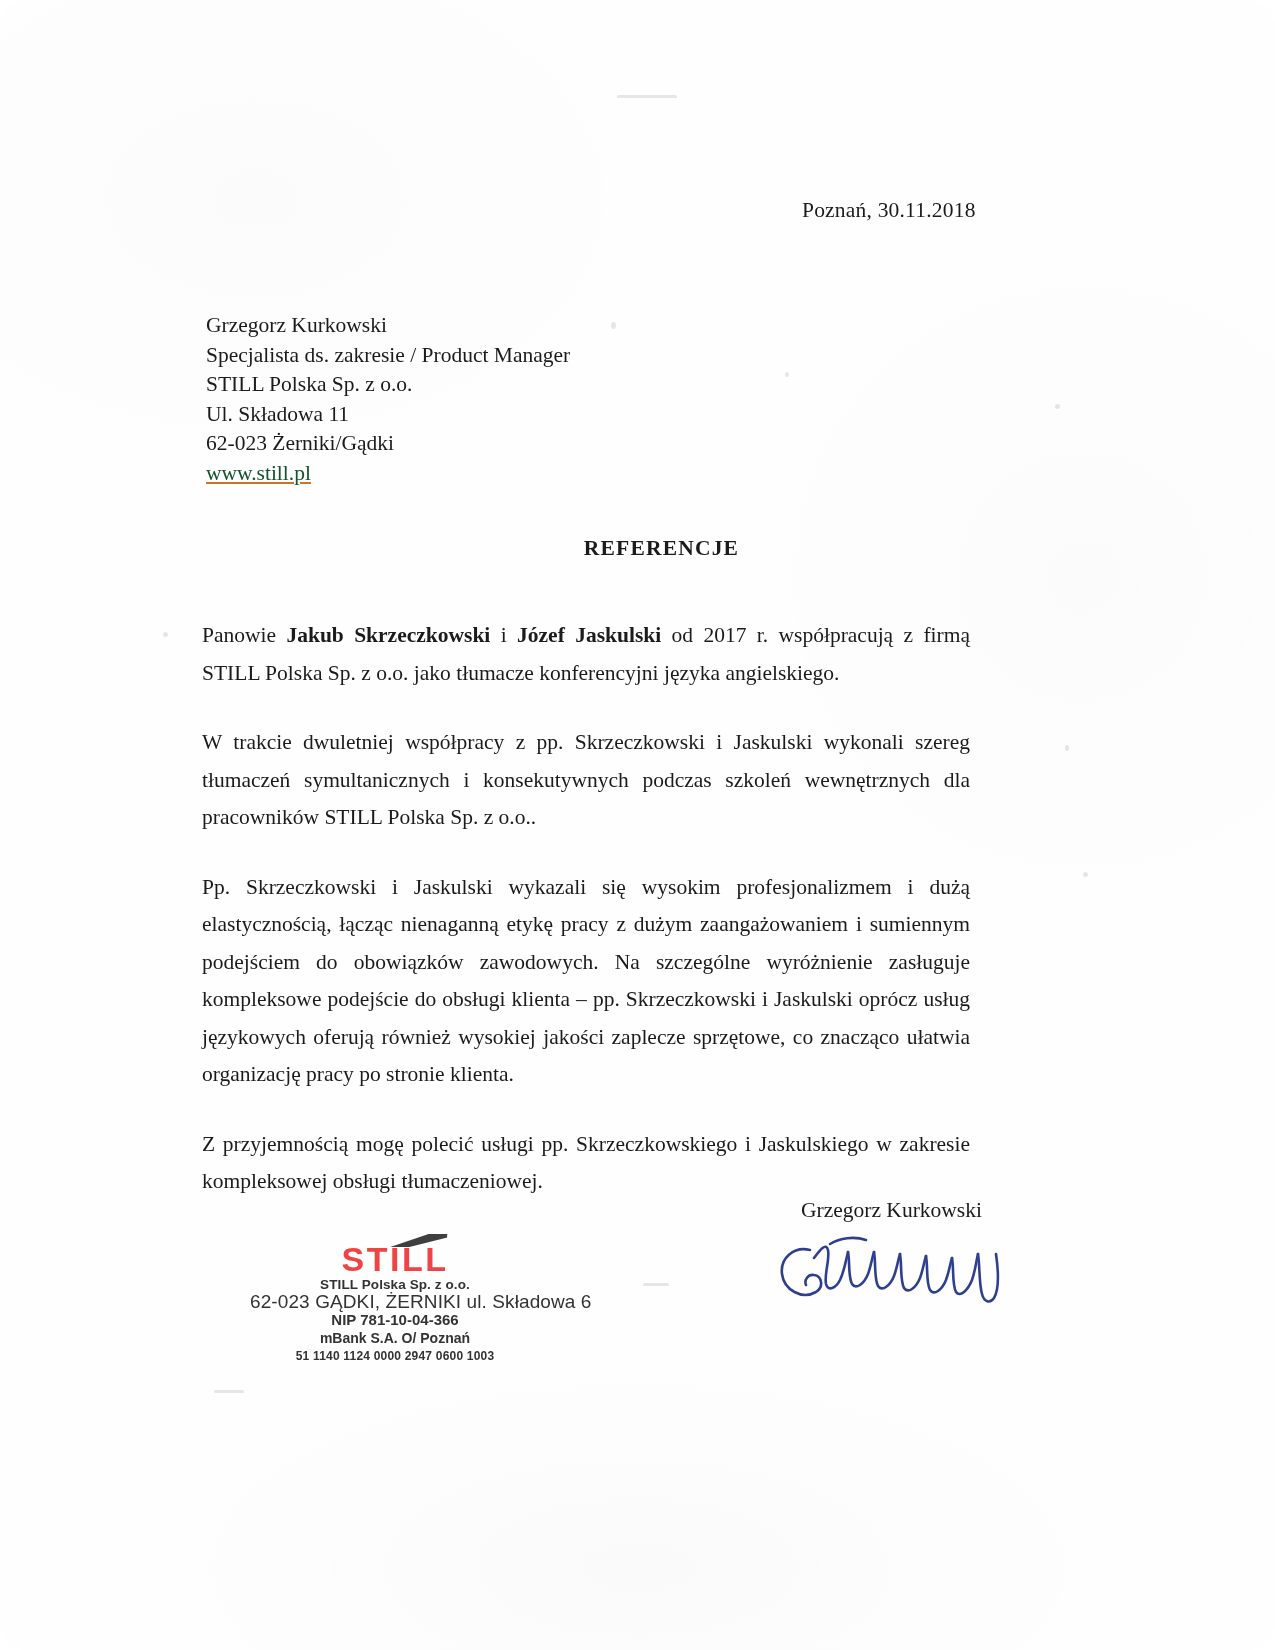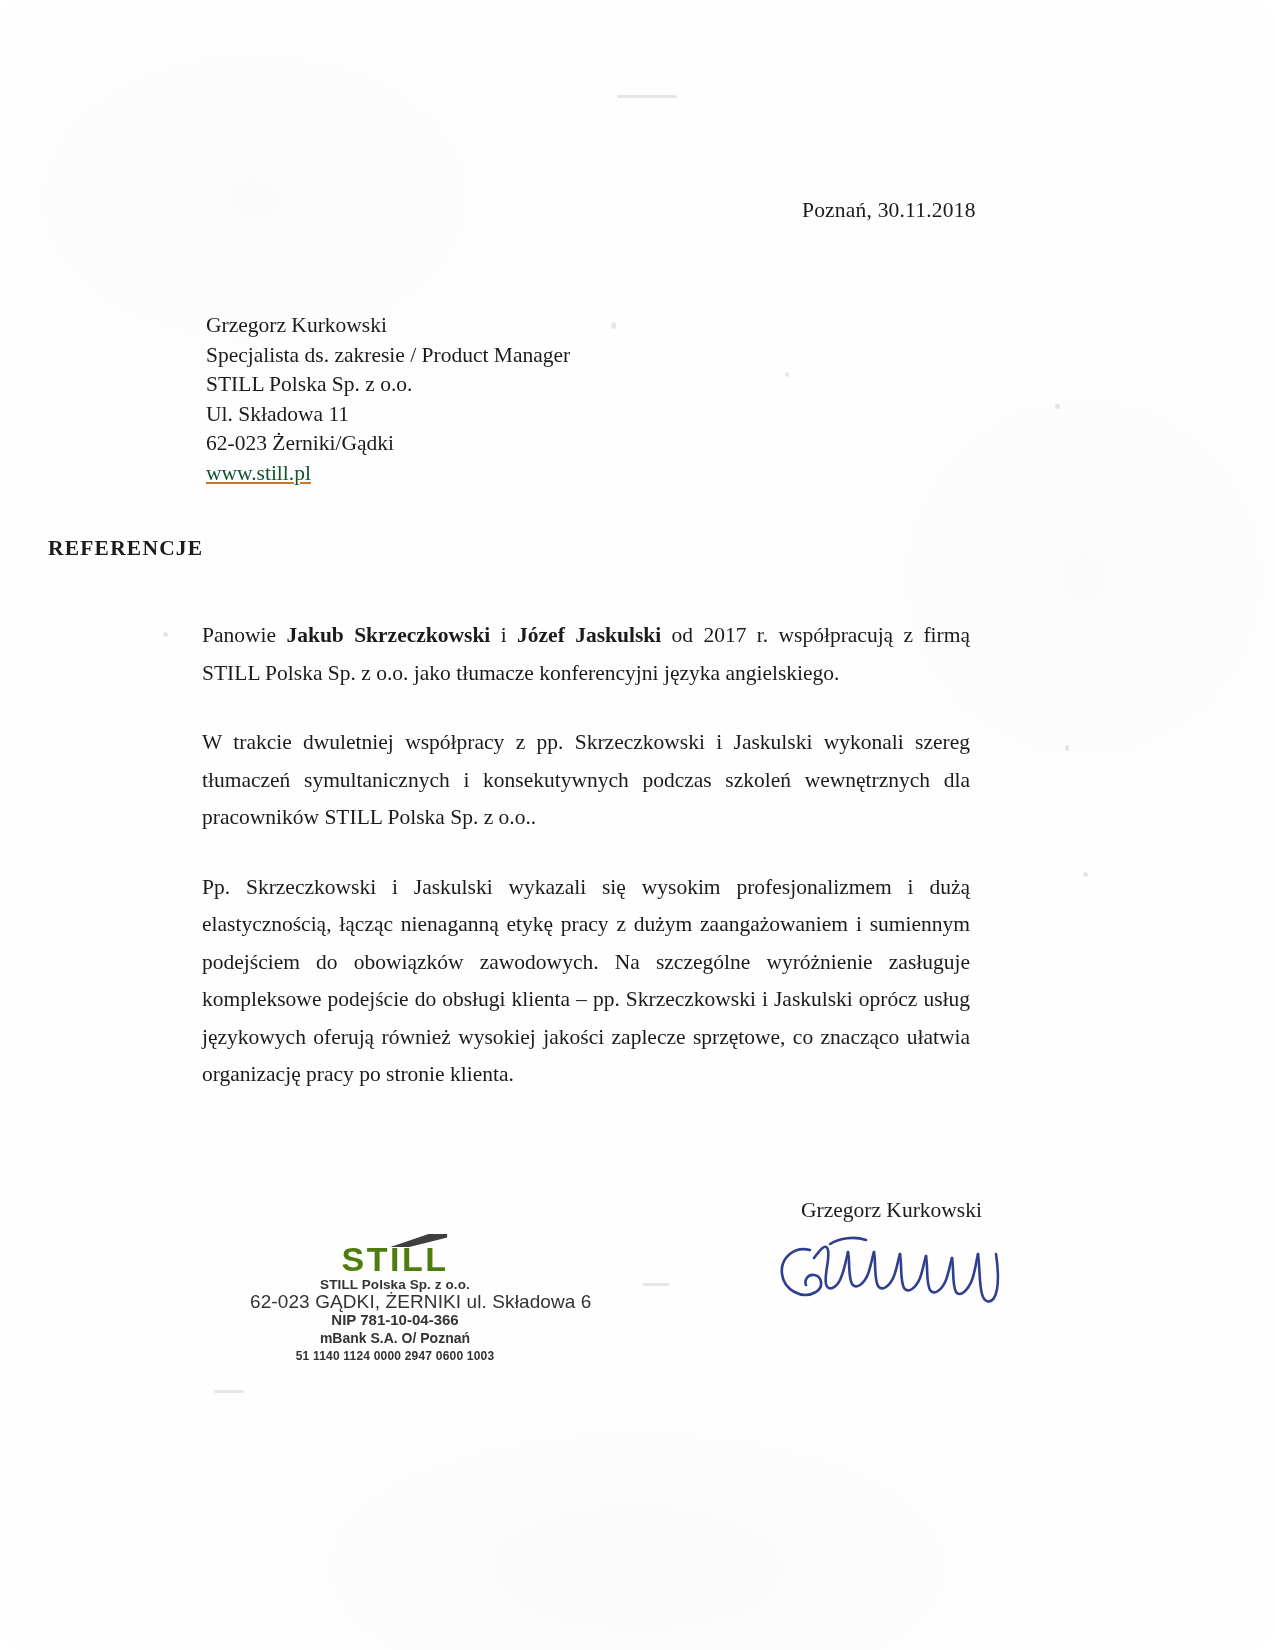--- a/index.html
+++ b/index.html
@@ -57,20 +57,21 @@
     text-decoration-color: #c4762a;
     text-underline-offset: 2px;
     cursor: pointer;
   }
 
   .doc-title {
     position: absolute;
     left: 0;
     top: 536px;
     width: 1275px;
+    text-align: center;
     font-size: 21.5px;
     font-weight: bold;
     letter-spacing: 1.2px;
     padding-left: 48px;
     box-sizing: border-box;
   }
 
   .body-col {
     position: absolute;
     left: 202px;
@@ -118,21 +119,21 @@
     height: 44px;
     margin: 0 auto 1px auto;
     width: 200px;
   }
   .stamp-wordmark {
     font-family: "Liberation Sans", "DejaVu Sans", sans-serif;
     font-weight: bold;
     font-size: 34px;
     letter-spacing: 2.5px;
     line-height: 34px;
-    color: #4d7c0f;
+    color: #ef4444;
     position: absolute;
     left: 0;
     top: 10px;
     width: 200px;
     text-align: center;
   }
   .stamp-swoosh {
     position: absolute;
     left: 96px;
     top: 2px;
@@ -184,20 +185,21 @@
   <div class="doc-title">REFERENCJE</div>
 
   <div class="body-col">
 
     <p class="para"><span>Panowie </span><b>Jakub Skrzeczkowski</b><span> i </span><b>Józef Jaskulski</b><span> od 2017 r. współpracują z firmą STILL Polska Sp. z o.o. jako tłumacze konferencyjni języka angielskiego.</span></p>
 
     <p class="para">W trakcie dwuletniej współpracy z pp. Skrzeczkowski i Jaskulski wykonali szereg tłumaczeń symultanicznych i konsekutywnych podczas szkoleń wewnętrznych dla pracowników STILL Polska Sp. z o.o..</p>
 
     <p class="para">Pp. Skrzeczkowski i Jaskulski wykazali się wysokim profesjonalizmem i dużą elastycznością, łącząc nienaganną etykę pracy z dużym zaangażowaniem i sumiennym podejściem do obowiązków zawodowych. Na szczególne wyróżnienie zasługuje kompleksowe podejście do obsługi klienta – pp. Skrzeczkowski i Jaskulski oprócz usług językowych oferują również wysokiej jakości zaplecze sprzętowe, co znacząco ułatwia organizację pracy po stronie klienta.</p>
 
+    <p class="para last">Z przyjemnością mogę polecić usługi pp. Skrzeczkowskiego i Jaskulskiego w zakresie kompleksowej obsługi tłumaczeniowej.</p>
 
   </div>
 
   <div class="sign-name">Grzegorz Kurkowski</div>
 
   <svg class="signature" viewBox="0 0 280 92">
     <g fill="none" stroke="#2f3f8f" stroke-width="2.6" stroke-linecap="round" stroke-linejoin="round">
       <path d="M40 22 C24 18, 10 30, 12 46 C14 62, 32 72, 46 64 C54 59, 52 48, 44 47 C38 46, 34 52, 36 57"></path>
       <path d="M44 30 C50 22, 56 14, 58 22 C60 32, 54 46, 56 56 C58 64, 66 60, 70 52 C74 44, 76 32, 78 24"></path>
       <path d="M78 24 C80 34, 78 48, 82 56 C86 62, 94 56, 98 46 C101 38, 102 30, 104 24"></path>

